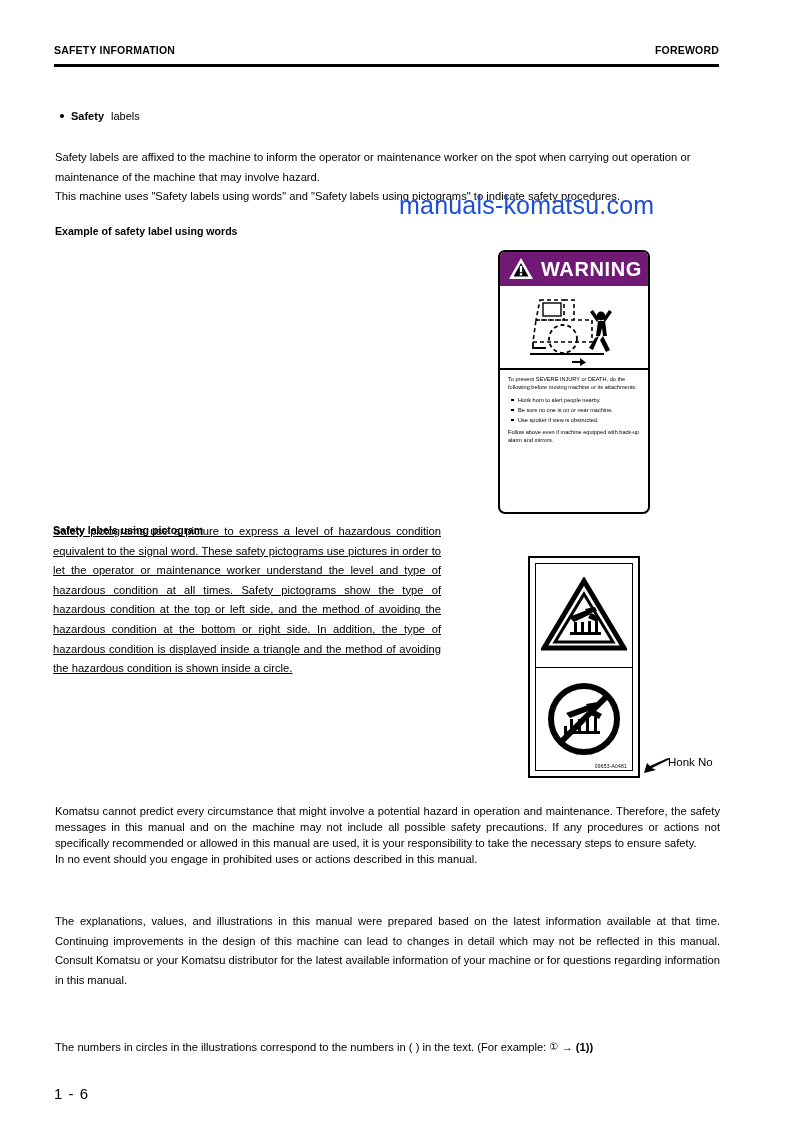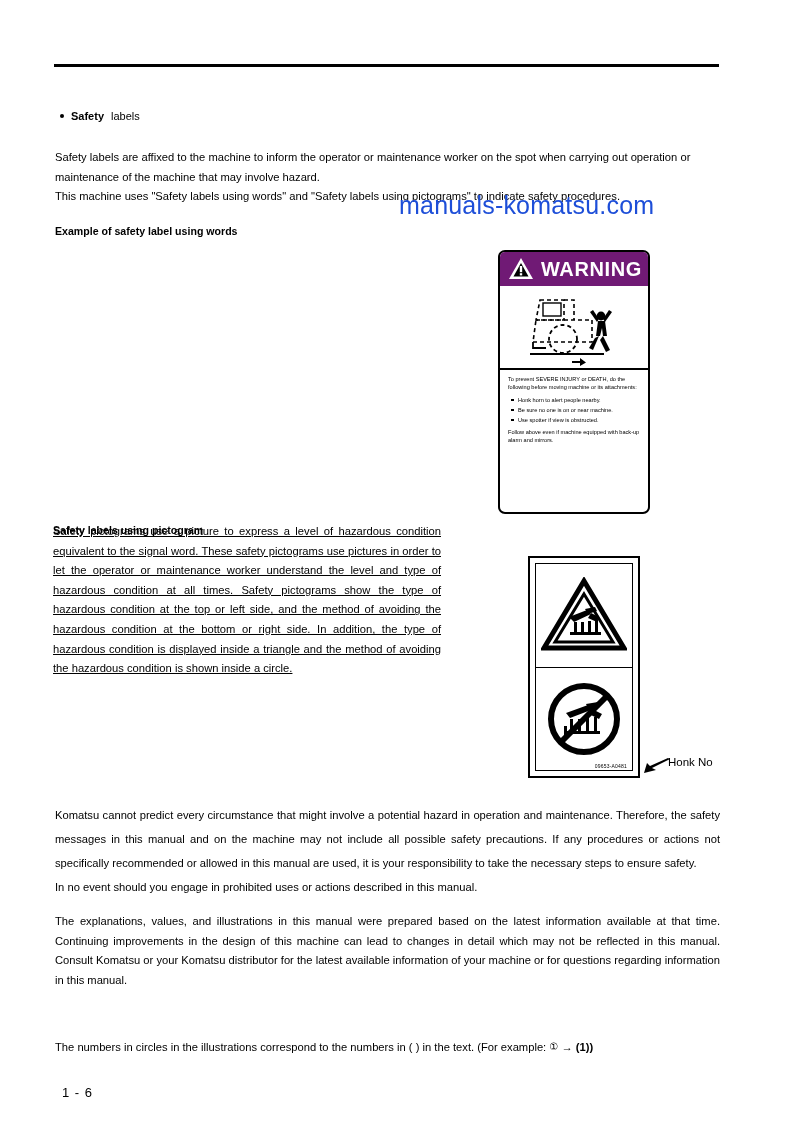--- a/index.html
+++ b/index.html
@@ -101,21 +101,21 @@
     top: 522px;
     width: 388px;
     line-height: 19.6px;
     text-decoration: underline;
   }
 
   .para-komatsu {
     left: 55px;
     top: 803px;
     width: 665px;
-    line-height: 24px;
+    line-height: 16px;
   }
   .para-explan {
     left: 55px;
     top: 912px;
     width: 665px;
     line-height: 19.6px;
   }
   .para-numbers {
     left: 55px;
     top: 1005px;
@@ -137,23 +137,22 @@
     color: #1d4ed8;
     letter-spacing: 0.2px;
     white-space: nowrap;
   }
 
   
   .footer {
     position: absolute;
     left: 54px;
     top: 1085px;
-    font-size: 13px;
+    font-size: 15px;
     letter-spacing: 1px;
-    margin-left: 8px;
   }
 
   
   .warn-label {
     position: absolute;
     left: 498px;
     top: 250px;
     width: 152px;
     height: 264px;
     border: 2.5px solid #000;
@@ -269,20 +268,24 @@
     top: 758px;
     width: 28px;
     height: 16px;
   }
 </style>
 </head>
 <body>
 
 <div class="page">
 
+  <div class="header">
+    <div class="header-left">SAFETY INFORMATION</div>
+    <div class="header-right">FOREWORD</div>
+  </div>
   <div class="header-rule"></div>
 
   <div class="bullet-head">
     <span class="bullet-dot"></span>
     <span>Safety</span>
     <span class="b-label-rest">labels</span>
   </div>
 
   <div class="txt para-intro" style="white-space: pre-line;">Safety labels are affixed to the machine to inform the operator or maintenance worker on the spot when carrying out operation or maintenance of the machine that may involve hazard.
 This machine uses "Safety labels using words" and "Safety labels using pictograms" to indicate safety procedures.</div>

